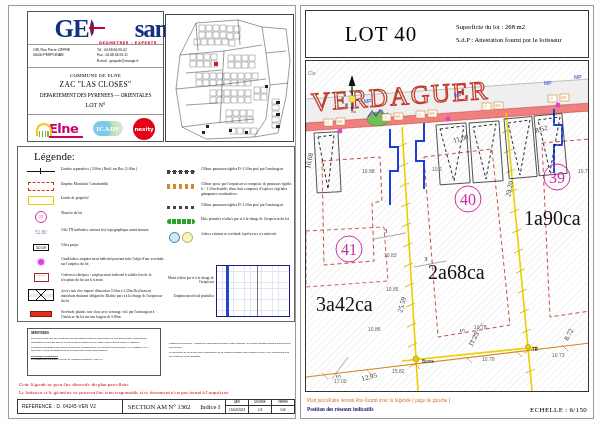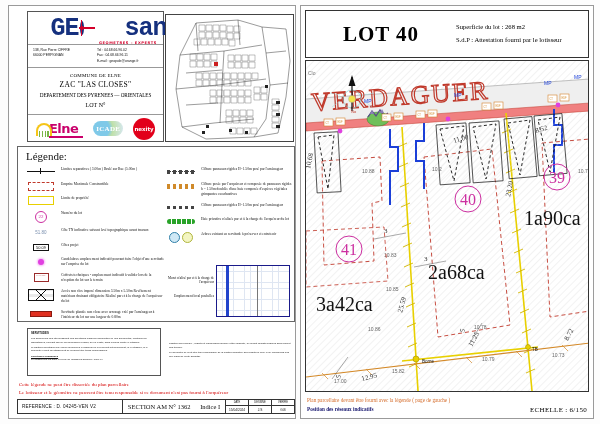--- a/index.html
+++ b/index.html
@@ -30,21 +30,21 @@
     width: 137px; height: 131px;
     border: 1px solid #555;
     background: #fff;
   }
   #logo-row {
     height: 33px; display: flex; align-items: center;
     justify-content: center; position: relative;
     border-bottom: 1px solid #999;
   }
   .logo-text {
-    font-family: Liberation Mono, monospace;
+    font-family: Liberation Serif, serif;
     font-weight: bold; font-size: 25px;
     color: #15307e; letter-spacing: -1px;
     line-height: 1;
     margin-left: 40px;
   }
   #logo-target {
     display: inline-block; width: 14px; height: 14px;
     border-radius: 50%; border: 2px solid #15307e;
     position: relative; margin: 0 1px; vertical-align: -2px;
   }
@@ -116,21 +116,21 @@
     font-size: 5.5px; color: #fff; font-weight: bold;
   }
 
   
   #legend-block {
     position: absolute; left: 8px; top: 140px;
     width: 278px; height: 176px;
     border: 1px solid #666; background: #fff;
   }
   #legend-title {
-    position: absolute; left: 8px; top: 3px;
+    position: absolute; left: 16px; top: 3px;
     font-size: 11px; color: #111;
   }
   .leg-col { position: absolute; top: 20px; }
   #leg-col-a { left: 6px; width: 140px; }
   #leg-col-b { left: 146px; width: 130px; }
   .leg-row { display: flex; align-items: flex-start; margin-bottom: 5.5px; }
   .leg-sym {
     width: 34px; min-height: 9px; flex: 0 0 34px;
     display: flex; align-items: center; justify-content: center;
     position: relative;
@@ -298,21 +298,21 @@
     position: absolute; left: 300px; top: 5px;
     width: 294px; height: 414px;
     background: #ffffff; border: 1px solid #9a9a9a;
   }
   #rp-header {
     position: absolute; left: 4px; top: 4px; right: 4px; height: 48px;
     border: 1px solid #333; background: #fff; display: flex; align-items: center;
   }
   #lot-title {
     flex: 0 0 150px; text-align: center; font-size: 21px;
-    letter-spacing: 1px; color: #000; font-weight: bold;
+    letter-spacing: 1px; color: #000;
   }
   #lot-info { flex: 1; font-size: 6.6px; line-height: 1.9; color: #000; }
 
   #plan-area {
     position: absolute; left: 4px; top: 54px; right: 4px; bottom: 26px;
     border: 1px solid #333; overflow: hidden; background: #fff;
   }
   #plan-area svg { display: block; }
 
   #rp-footer {

